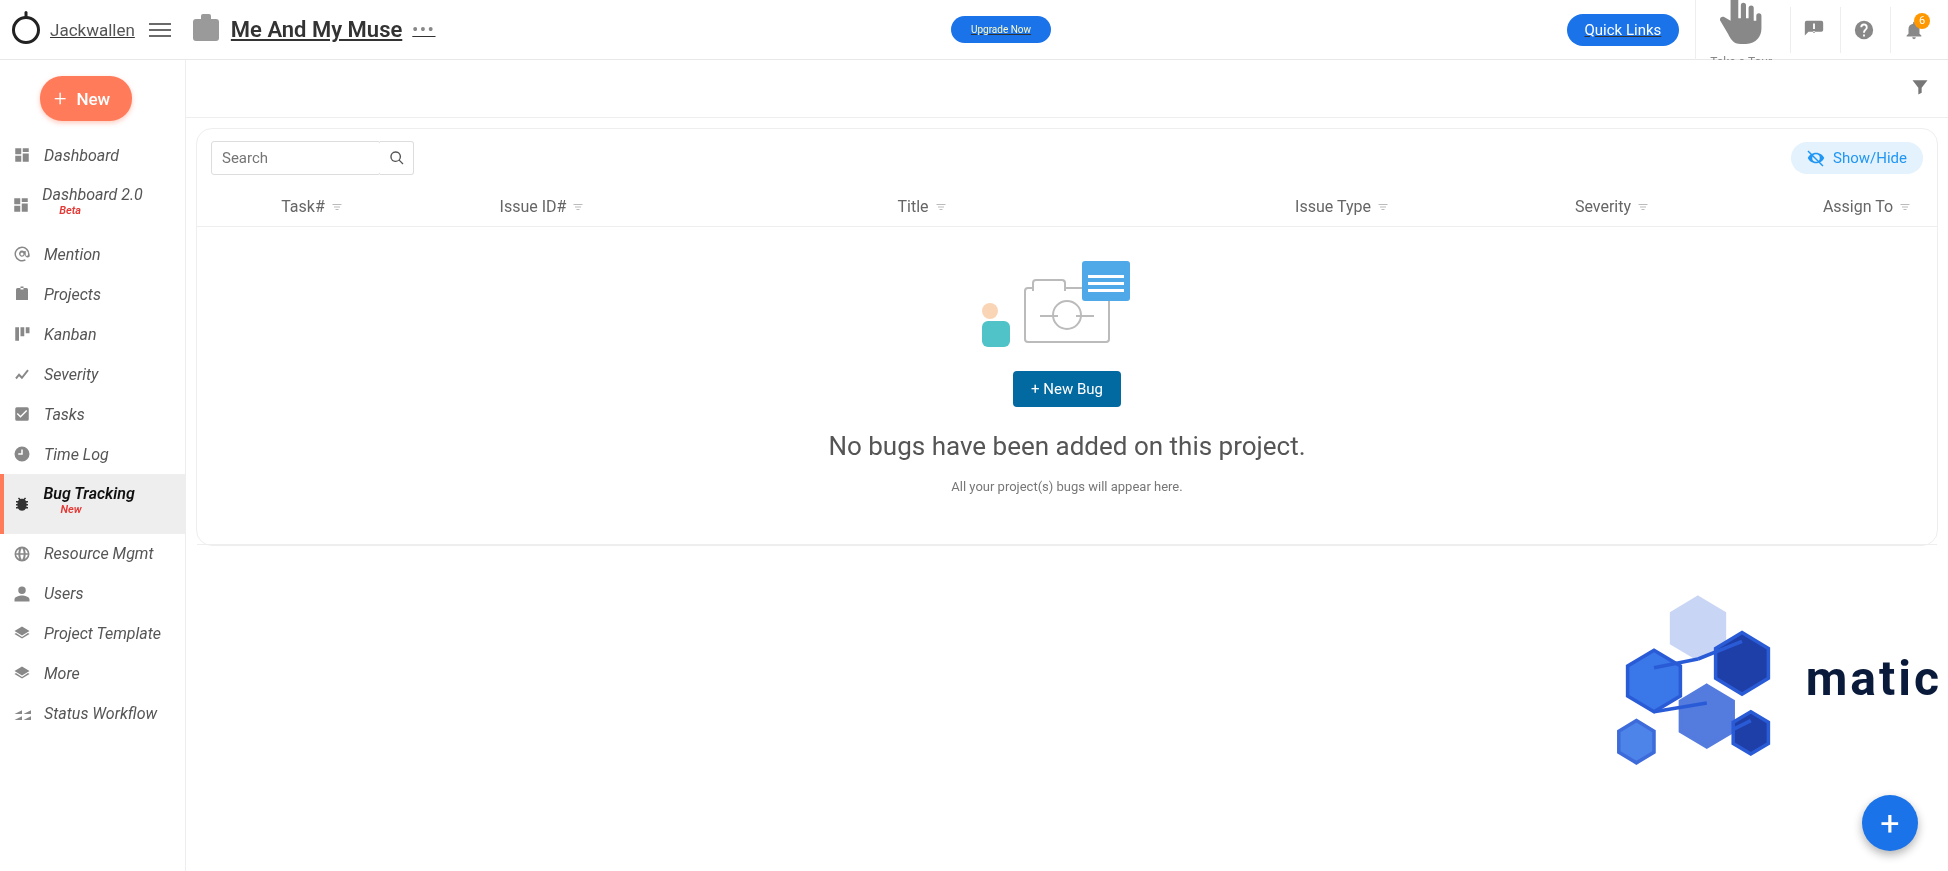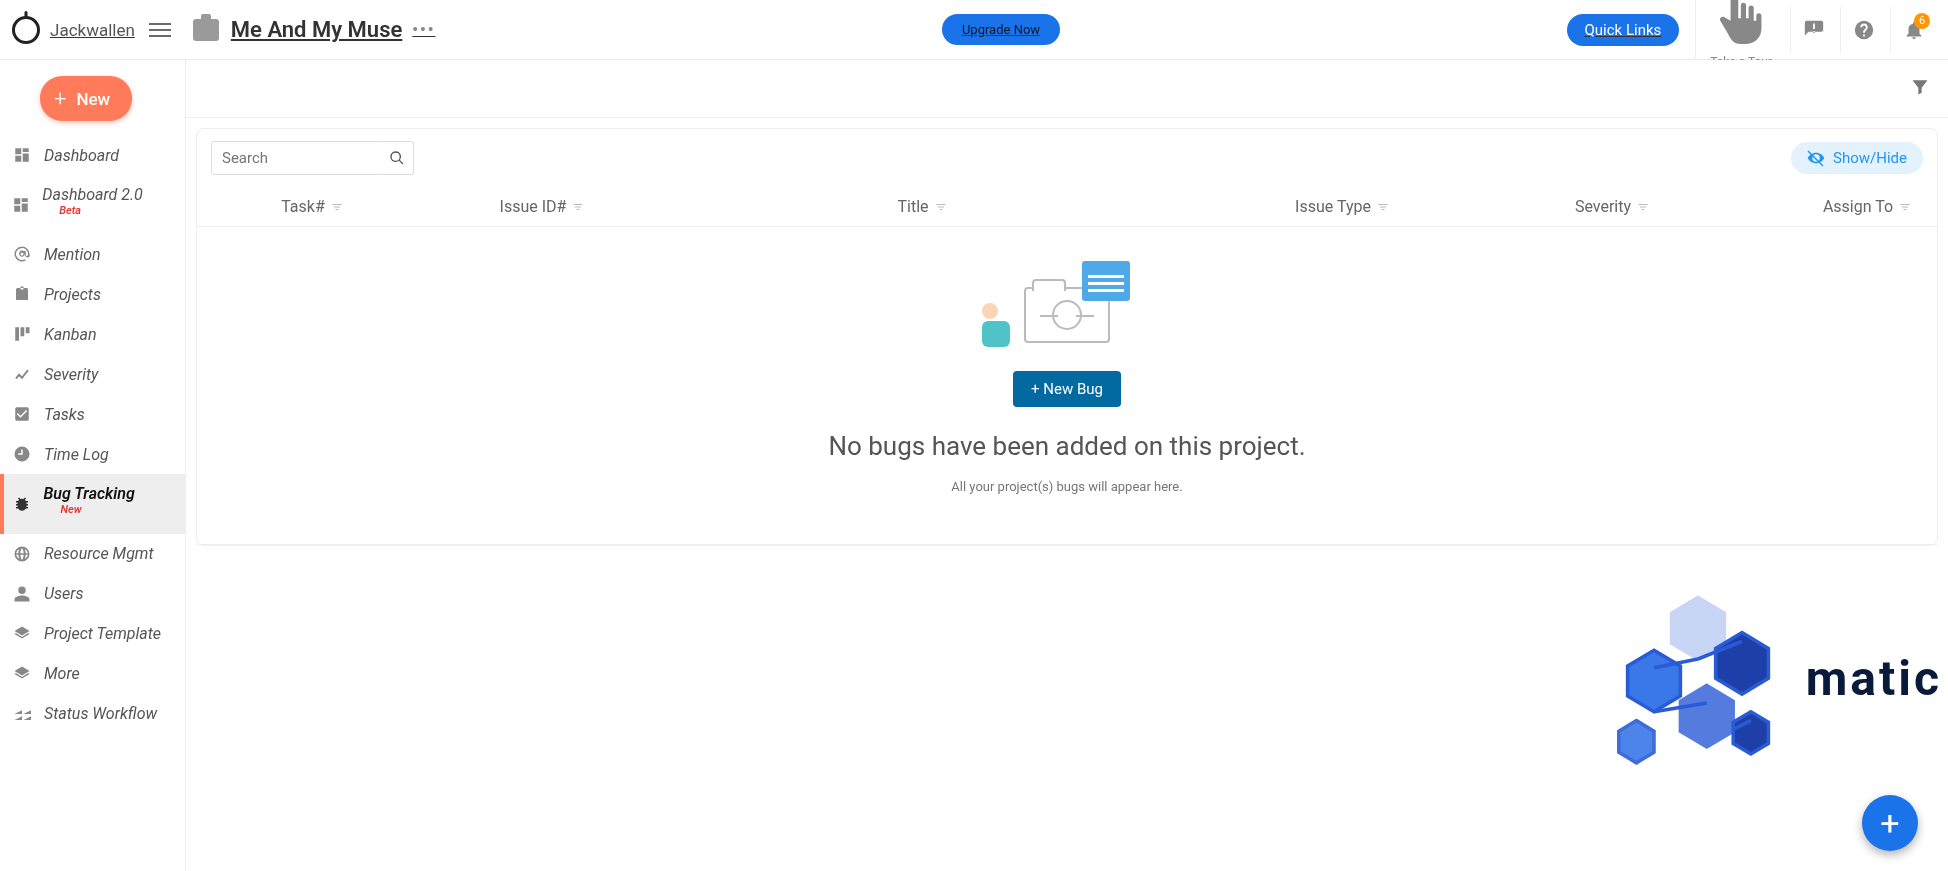--- a/index.html
+++ b/index.html
@@ -10,21 +10,21 @@
 .logo-circle { width:28px; height:28px; border:3px solid #222; border-radius:50%; position:relative; margin-right:10px; }
 .logo-circle::after { content:""; position:absolute; top:-8px; left:50%; transform:translateX(-50%); width:3px; height:7px; background:#222; border-radius:2px; }
 .username { font-size:17px; color:#555; margin-right:14px; }
 .ham { display:flex; flex-direction:column; justify-content:center; gap:4px; width:22px; cursor:pointer; margin-right:22px; }
 .ham span { height:2px; background:#6a6a6a; display:block; }
 .brief-icon { width:26px; height:22px; background:#9a9a9a; border-radius:3px; position:relative; margin-right:12px; }
 .brief-icon::before { content:""; position:absolute; top:-5px; left:8px; width:10px; height:5px; background:#9a9a9a; border-radius:2px 2px 0 0; }
 .project-title { font-size:22px; font-weight:600; color:#333; margin-right:10px; }
 .dots { color:#888; letter-spacing:2px; font-weight:bold; cursor:pointer; }
 .top-center { flex:1; display:flex; justify-content:center; }
-.btn-upgrade { background:#1a73e8; color:#0f172a; border:none; border-radius:18px; padding:8px 20px; font-size:13px; cursor:pointer; }
+.btn-upgrade { background:#1a73e8; color:#fef9c3; border:none; border-radius:18px; padding:8px 20px; font-size:10px; cursor:pointer; }
 .btn-quick { background:#1a73e8; color:#fff; border:none; border-radius:18px; padding:7px 18px; font-size:15px; cursor:pointer; margin-right:12px; }
 .top-right { display:flex; align-items:center; gap:4px; }
 .tour { text-align:center; padding:0 14px; border-left:1px solid #eee; cursor:pointer; }
 .tour-icon { font-size:22px; line-height:1; }
 .tour-label { font-size:12px; color:#888; }
 .icon-btn { width:46px; height:46px; display:flex; align-items:center; justify-content:center; border-left:1px solid #eee; cursor:pointer; color:#888; position:relative; }
 .icon-btn svg { width:22px; height:22px; fill:#888; }
 .badge { position:absolute; top:6px; right:6px; background:#ff9800; color:#fff; font-size:11px; border-radius:50%; width:16px; height:16px; display:flex; align-items:center; justify-content:center; }
 
 
@@ -38,21 +38,21 @@
 .nav li .nic svg { width:18px; height:18px; fill:#888; }
 .nav li.active .nic svg { fill:#333; }
 .tag { font-size:11px; color:#e53935; font-weight:600; margin-left:17px; vertical-align:super; }
 
 
 .main { position:absolute; left:186px; top:60px; right:0; bottom:0; background:#fff; }
 .toolbar { height:58px; border-bottom:1px solid #eee; display:flex; align-items:center; justify-content:flex-end; padding-right:12px; }
 .filter-icon svg { width:20px; height:20px; fill:#777; }
 .filter-icon { cursor:pointer; padding:6px; }
 
-.content-card { margin:10px 10px 0 10px; border:1px solid #eee; border-radius:8px; background:#fff; }
+.content-card { margin:10px 10px 0 10px; border:1px solid #eee; border-radius:16px; background:#fff; }
 .search-row { display:flex; align-items:center; justify-content:space-between; padding:12px 14px; }
 .search-left { display:flex; align-items:center; }
 .search-box { width:170px; height:34px; border:1px solid #ddd; border-radius:3px; padding:0 10px; font-size:15px; }
 .search-btn { width:34px; height:34px; border:1px solid #ddd; border-left:none; border-radius:0 3px 3px 0; background:#fff; cursor:pointer; display:flex; align-items:center; justify-content:center; margin-left:-1px; }
 .search-btn svg { width:16px; height:16px; fill:#555; }
 .showhide { background:#e3f2fd; color:#2196f3; border:none; border-radius:18px; padding:7px 16px; font-size:15px; cursor:pointer; display:flex; align-items:center; gap:8px; }
 .showhide svg { width:18px; height:18px; fill:#2196f3; }
 
 .thead { display:flex; border-bottom:1px solid #eee; padding:10px 0; color:#666; font-size:16px; }
 .th { display:flex; align-items:center; gap:6px; }

